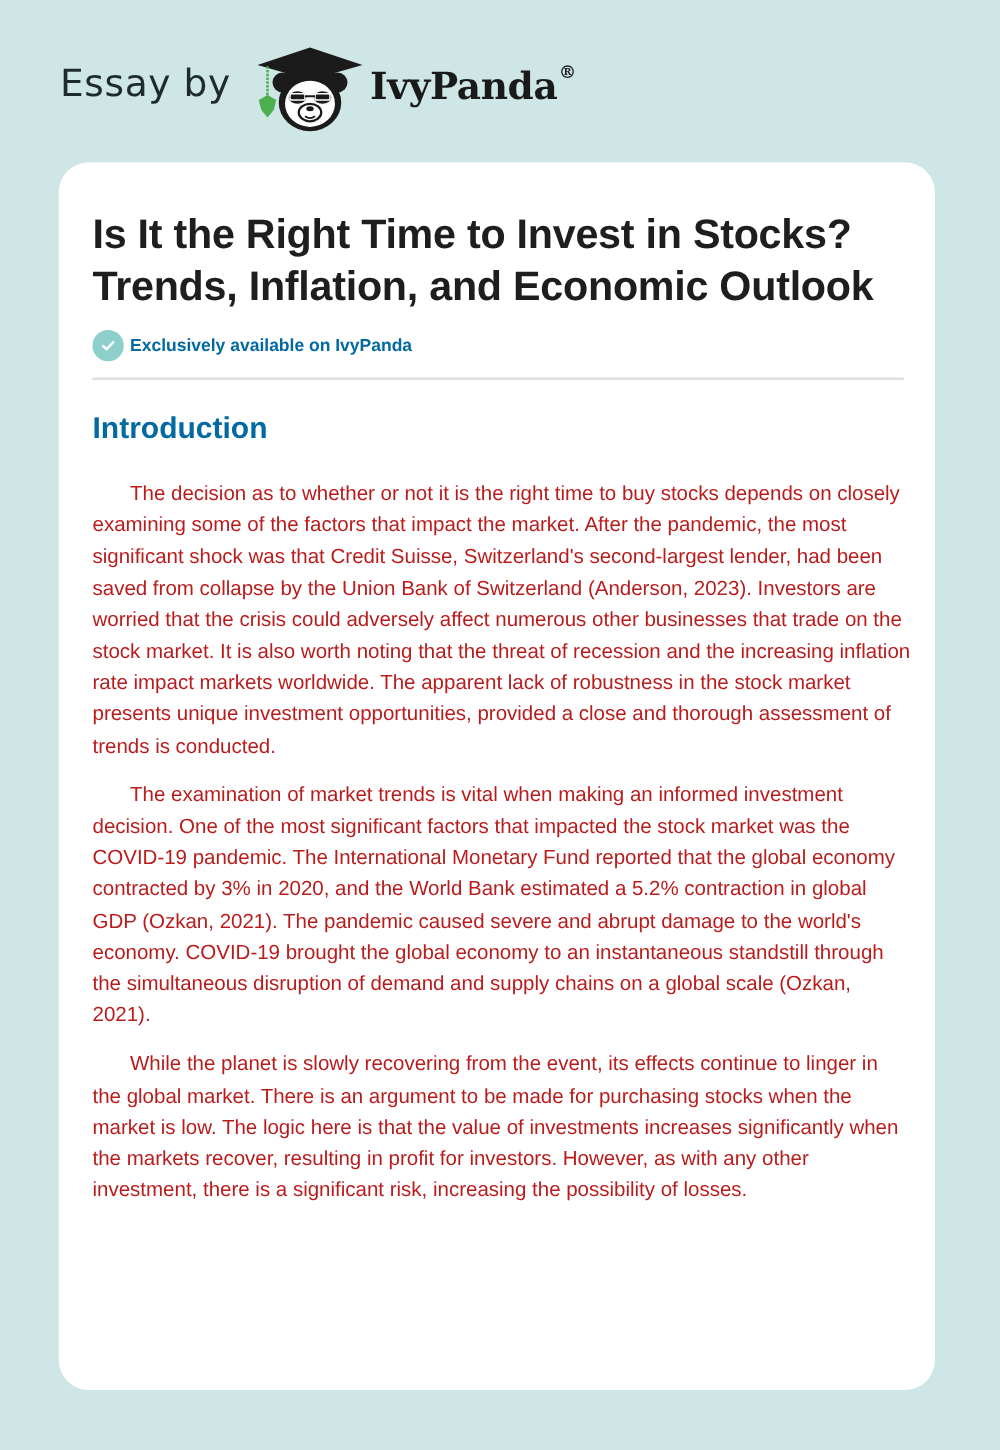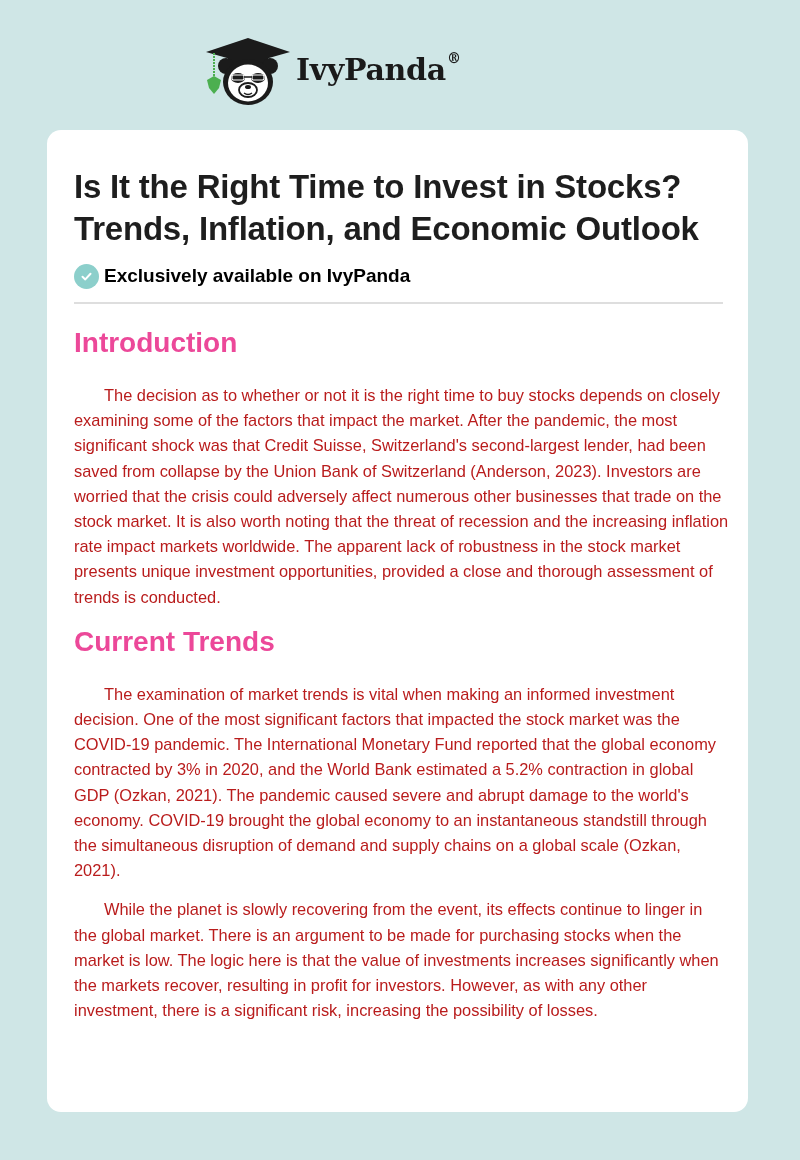--- a/index.html
+++ b/index.html
@@ -46,21 +46,21 @@
       font-size: 14px;
       position: relative;
       top: -6px;
       margin-left: 1px;
     }
     .card {
       position: absolute;
       left: 47px; top: 130px;
       width: 701px; height: 982px;
       background: #ffffff;
-      border-radius: 14px;
+      border-radius: 24px;
     }
     .title {
       position: absolute;
       left: 27px; top: 36px;
       width: 660px;
       font-family: "Liberation Sans", sans-serif;
       font-weight: bold;
       font-size: 33px;
       line-height: 42px;
       color: #1e1e1e;
@@ -75,55 +75,56 @@
     }
     .check-icon {
       width: 25px; height: 25px;
       border-radius: 50%;
       background: #8ccfcb;
       display: flex; align-items: center; justify-content: center;
       margin-right: 5px;
     }
     .exclusive-text {
       font-weight: bold;
-      font-size: 19px;
-      color: #000000;
+      font-size: 14px;
+      color: #0369a1;
     }
     .divider {
       position: absolute;
       left: 27px; top: 172px;
       width: 649px; height: 2px;
       background: #dedede;
     }
     .content {
       position: absolute;
       left: 27px; top: 195px;
       width: 655px;
     }
     h2 {
       font-family: "Liberation Sans", sans-serif;
       font-weight: bold;
-      font-size: 28px;
+      font-size: 24px;
       line-height: 36px;
-      color: #ec4899;
+      color: #0369a1;
       margin-bottom: 22px;
     }
     p {
       font-size: 16.4px;
       line-height: 25.2px;
       color: #b91c1c;
       text-indent: 30px;
       margin-bottom: 14px;
     }
     .sec2 { margin-top: 8px; }
   </style>
 </head>
 <body>
 
 <div class="header">
+  <div class="essay-by">Essay by</div>
   <div class="logo-icon">
     <svg width="92" height="72" viewBox="0 0 92 72">
 
       <polygon points="46,2 88,16 46,28 4,16" fill="#1b1b1b"></polygon>
       <rect x="26" y="18" width="40" height="10" fill="#1b1b1b"></rect>
 
       <line x1="12" y1="17" x2="12" y2="44" stroke="#4caf50" stroke-width="2" stroke-dasharray="2,1"></line>
       <path d="M5,44 L12,40 L19,44 L17,52 L12,58 L7,52 Z" fill="#4caf50"></path>
 
       <circle cx="24" cy="30" r="8" fill="#1b1b1b"></circle>
@@ -159,18 +160,17 @@
   </div>
 
   <div class="divider"></div>
 
   <div class="content">
     <section>
       <h2>Introduction</h2>
       <p>The decision as to whether or not it is the right time to buy stocks depends on closely examining some of the factors that impact the market. After the pandemic, the most significant shock was that Credit Suisse, Switzerland's second-largest lender, had been saved from collapse by the Union Bank of Switzerland (Anderson, 2023). Investors are worried that the crisis could adversely affect numerous other businesses that trade on the stock market. It is also worth noting that the threat of recession and the increasing inflation rate impact markets worldwide. The apparent lack of robustness in the stock market presents unique investment opportunities, provided a close and thorough assessment of trends is conducted.</p>
     </section>
     <section class="sec2">
-      <h2>Current Trends</h2>
       <p>The examination of market trends is vital when making an informed investment decision. One of the most significant factors that impacted the stock market was the COVID-19 pandemic. The International Monetary Fund reported that the global economy contracted by 3% in 2020, and the World Bank estimated a 5.2% contraction in global GDP (Ozkan, 2021). The pandemic caused severe and abrupt damage to the world's economy. COVID-19 brought the global economy to an instantaneous standstill through the simultaneous disruption of demand and supply chains on a global scale (Ozkan, 2021).</p>
       <p>While the planet is slowly recovering from the event, its effects continue to linger in the global market. There is an argument to be made for purchasing stocks when the market is low. The logic here is that the value of investments increases significantly when the markets recover, resulting in profit for investors. However, as with any other investment, there is a significant risk, increasing the possibility of losses.</p>
     </section>
   </div>
 </div>
 
 </body></html>

